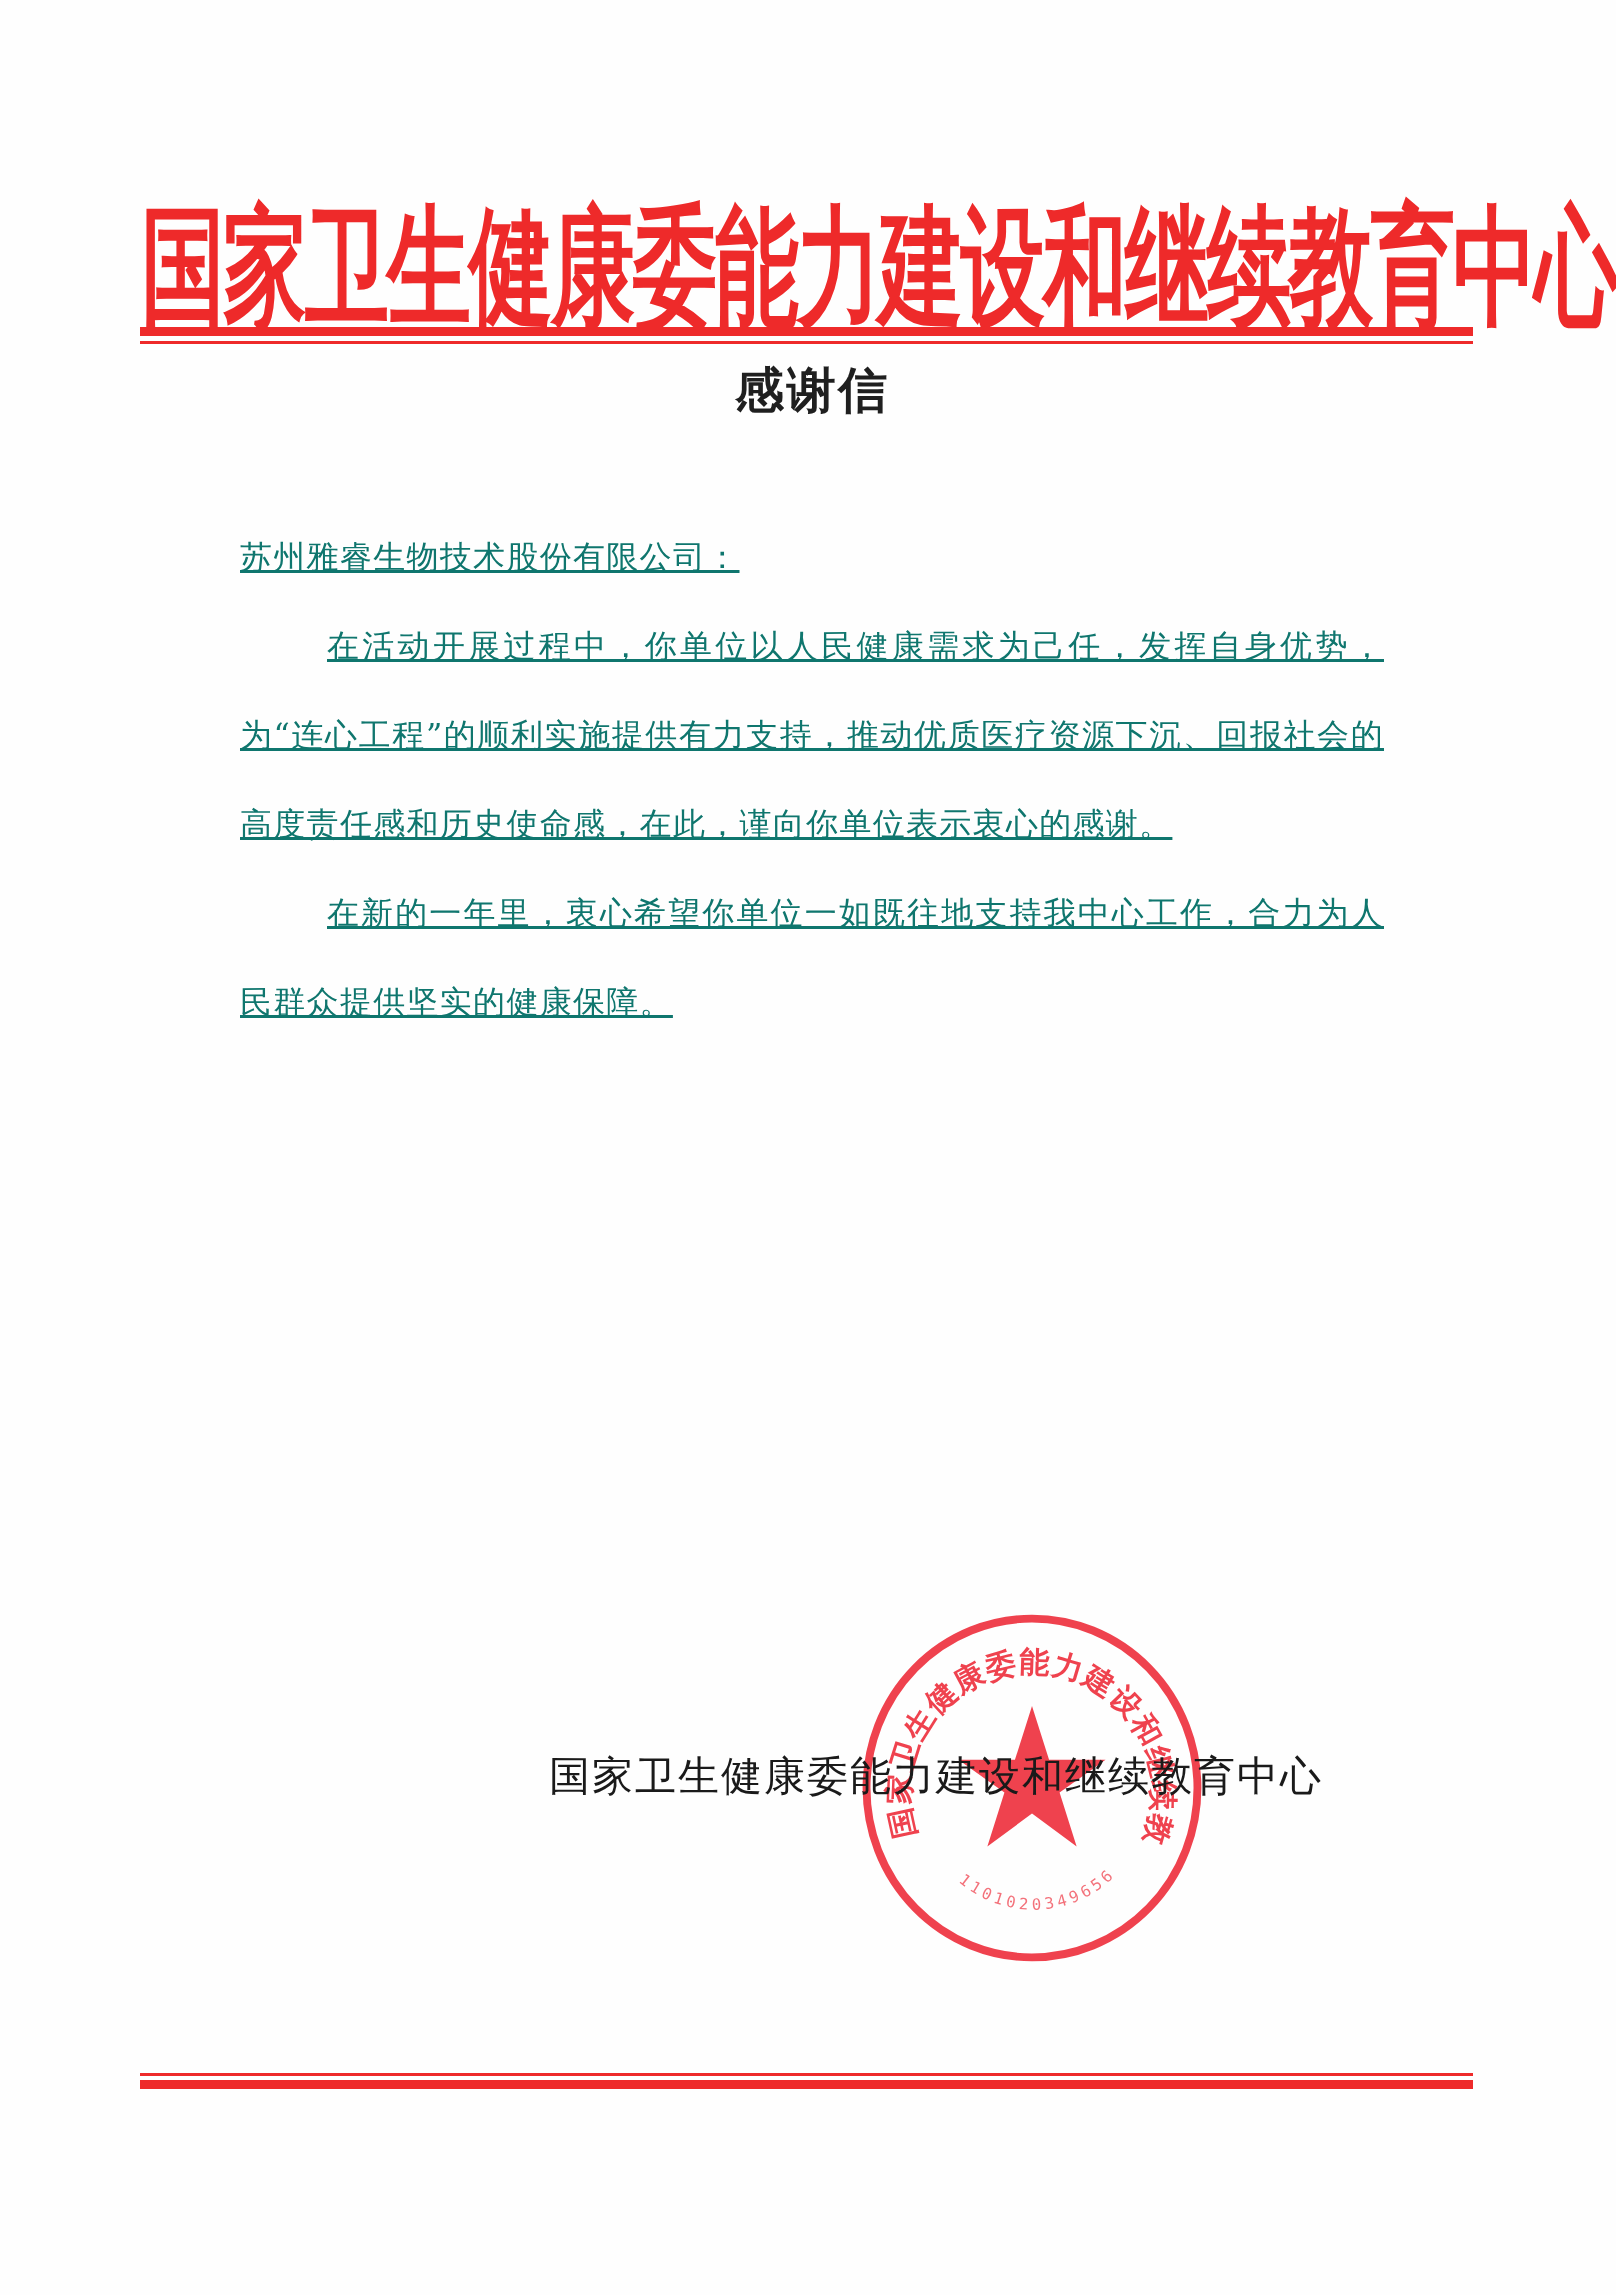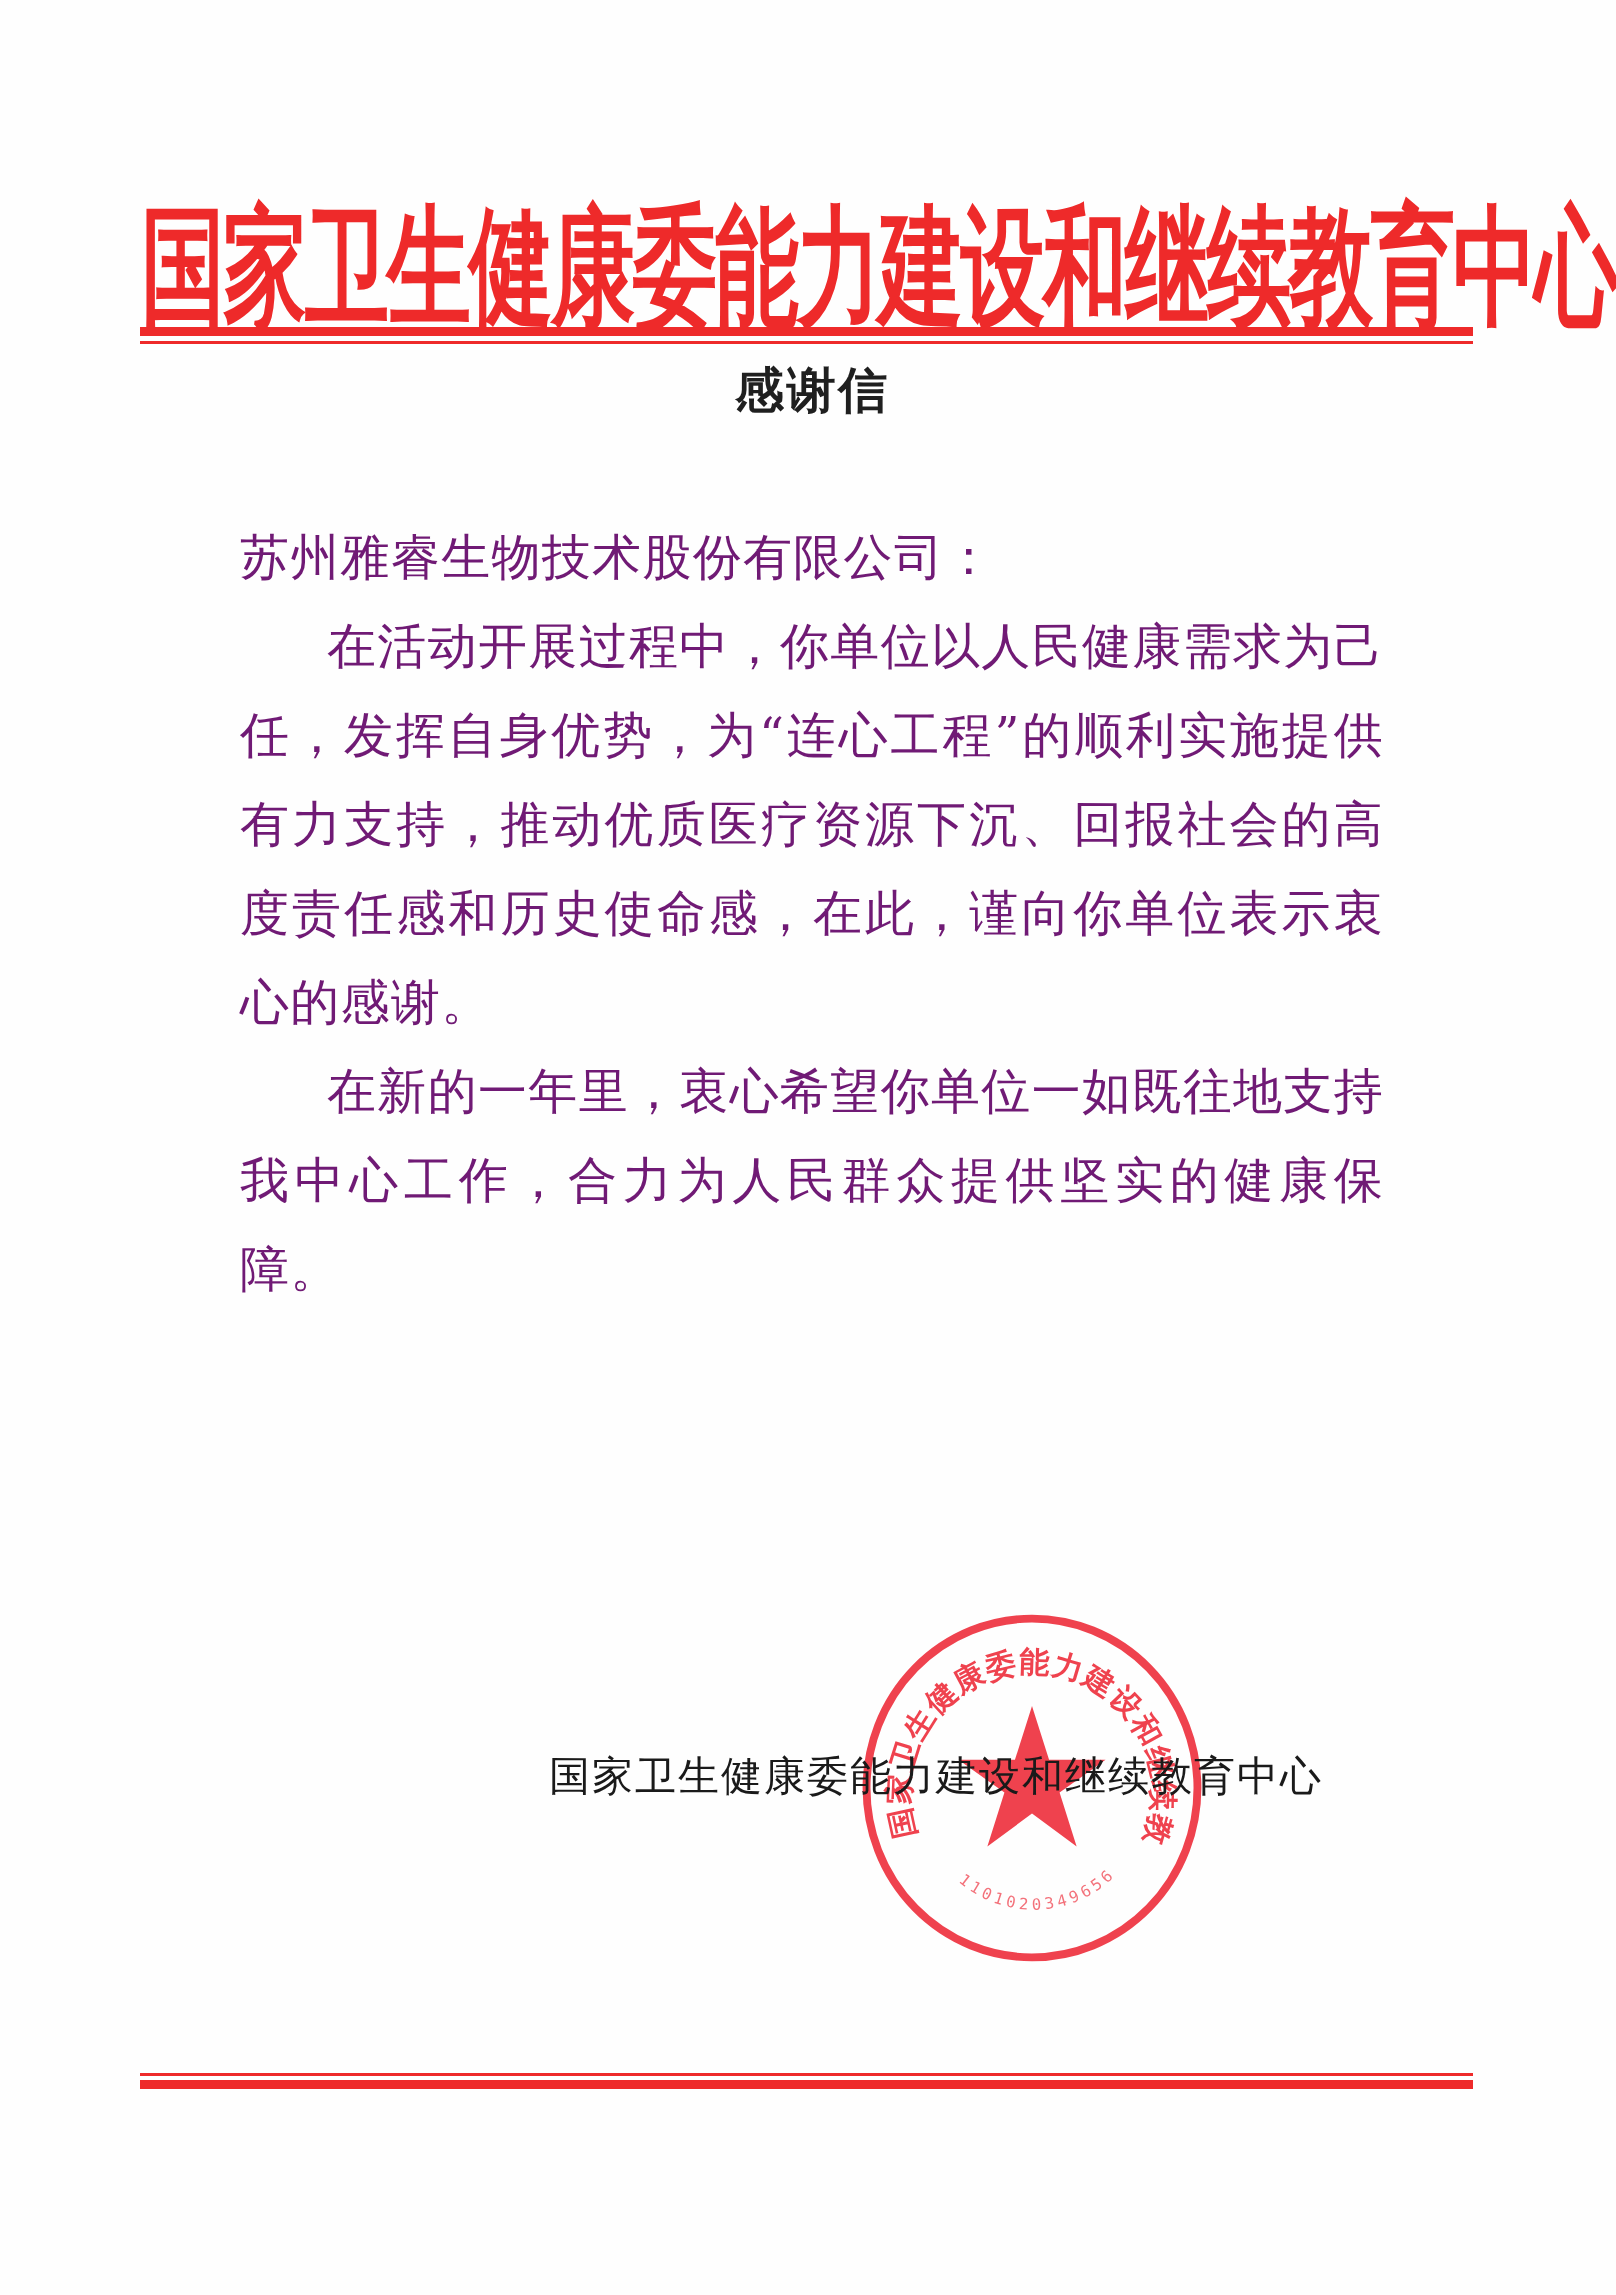--- a/index.html
+++ b/index.html
@@ -74,24 +74,25 @@
       line-height: 72px;
     }
 
     
     .body-text {
       position: absolute;
       left: 240px;
       top: 513px;
       width: 1144px;
       font-family: "DejaVu Serif", "Liberation Serif", serif;
-      font-size: 49px;
+      font-size: 32px;
       line-height: 89px;
-      color: #701a75;
+      color: #0f766e;
       letter-spacing: 1.3px;
+      text-decoration: underline;
     }
     .body-text p {
       margin: 0;
       text-align: justify;
       text-align-last: left;
     }
     .salutation {
       margin: 0;
     }
     .para {

